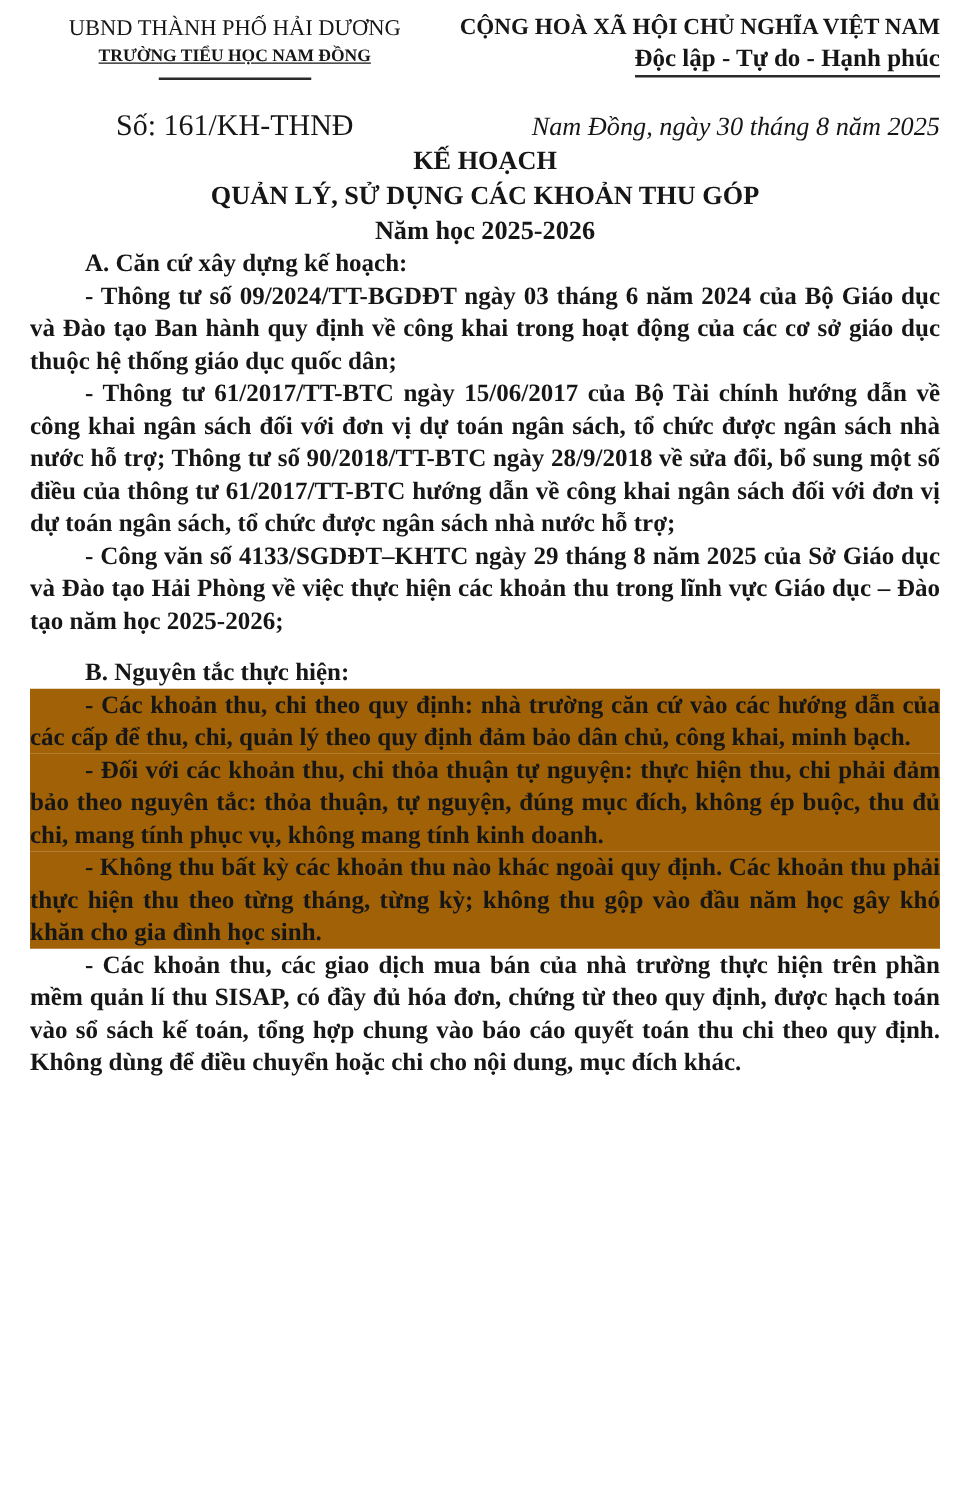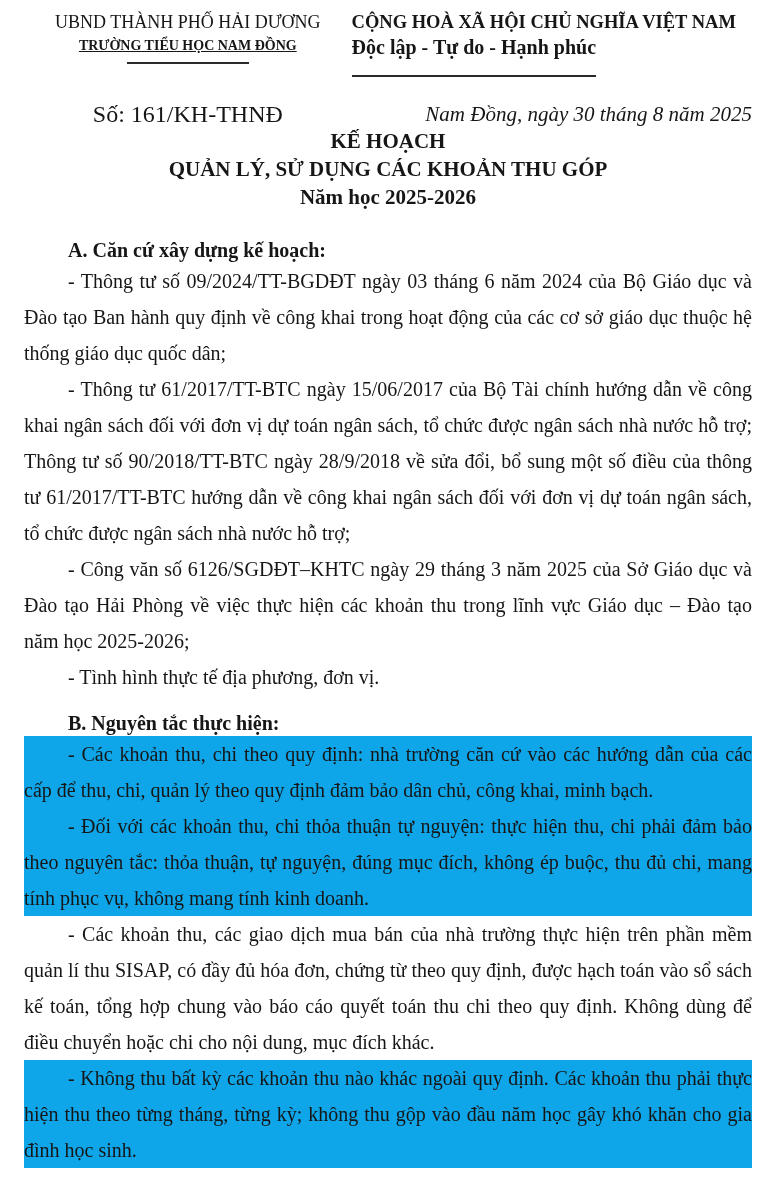--- a/index.html
+++ b/index.html
@@ -22,21 +22,21 @@
   .header-row {
     display: flex;
     align-items: flex-start;
   }
   .header-left {
     width: 45%;
     text-align: center;
   }
   .header-right {
     width: 55%;
-    text-align: left;
+    text-align: right;
   }
   .org-line1 {
     font-size: 18px;
     font-weight: 400;
     line-height: 24px;
     white-space: nowrap;
   }
   .org-line2 {
     font-size: 14px;
     font-weight: 700;
@@ -55,21 +55,21 @@
     font-weight: 700;
     line-height: 24px;
     white-space: nowrap;
   }
   .nat-line2 {
     display: inline-block;
     font-size: 20px;
     font-weight: 700;
     line-height: 26px;
     border-bottom: 2px solid #2a2a2a;
-    padding-bottom: 15px;
+    padding-bottom: 0;
     white-space: nowrap;
   }
   .doc-meta-row {
     display: flex;
     margin-top: 24px;
   }
   .doc-number {
     width: 45%;
     text-align: center;
     font-size: 24px;
@@ -94,31 +94,32 @@
     line-height: 28px;
   }
   
   .section-heading {
     font-size: 20px;
     font-weight: 700;
     line-height: 26px;
     text-indent: 44px;
     margin: 0;
   }
-  .section-heading.a { margin-top: 26px; }
+  .section-heading.a { }
   .section-heading.b { margin-top: 15px; }
   .para {
     font-size: 20px;
-    line-height: 36px;
+    line-height: 26px;
     text-align: justify;
     text-indent: 44px;
     margin: 0;
+    font-weight: bold;
   }
   .para[data-highlight="true"] {
-    background: #0ea5e9;
+    background: #a16207;
   }
 </style>
 </head>
 <body>
 
 <div class="page">
 
   <div class="header-row">
     <div class="header-left">
       <div class="org-line1">UBND THÀNH PHỐ HẢI DƯƠNG</div>
@@ -139,25 +140,24 @@
   <div class="title-block">
     <div class="title-line">KẾ HOẠCH</div>
     <div class="title-line">QUẢN LÝ, SỬ DỤNG CÁC KHOẢN THU GÓP</div>
     <div class="title-line">Năm học 2025-2026</div>
   </div>
 
   <div>
     <p class="section-heading a">A. Căn cứ xây dựng kế hoạch:</p>
     <p class="para" data-highlight="false">- Thông tư số 09/2024/TT-BGDĐT ngày 03 tháng 6 năm 2024 của Bộ Giáo dục và Đào tạo Ban hành quy định về công khai trong hoạt động của các cơ sở giáo dục thuộc hệ thống giáo dục quốc dân;</p>
     <p class="para" data-highlight="false">- Thông tư 61/2017/TT-BTC ngày 15/06/2017 của Bộ Tài chính hướng dẫn về công khai ngân sách đối với đơn vị dự toán ngân sách, tổ chức được ngân sách nhà nước hỗ trợ; Thông tư số 90/2018/TT-BTC ngày 28/9/2018 về sửa đổi, bổ sung một số điều của thông tư 61/2017/TT-BTC hướng dẫn về công khai ngân sách đối với đơn vị dự toán ngân sách, tổ chức được ngân sách nhà nước hỗ trợ;</p>
-    <p class="para" data-highlight="false">- Công văn số 6126/SGDĐT–KHTC ngày 29 tháng 3 năm 2025 của Sở Giáo dục và Đào tạo Hải Phòng về việc thực hiện các khoản thu trong lĩnh vực Giáo dục – Đào tạo năm học 2025-2026;</p>
-    <p class="para" data-highlight="false">- Tình hình thực tế địa phương, đơn vị.</p>
+    <p class="para" data-highlight="false">- Công văn số 4133/SGDĐT–KHTC ngày 29 tháng 8 năm 2025 của Sở Giáo dục và Đào tạo Hải Phòng về việc thực hiện các khoản thu trong lĩnh vực Giáo dục – Đào tạo năm học 2025-2026;</p>
   </div>
 
   <div>
     <p class="section-heading b">B. Nguyên tắc thực hiện:</p>
     <p class="para" data-highlight="true">- Các khoản thu, chi theo quy định: nhà trường căn cứ vào các hướng dẫn của các cấp để thu, chi, quản lý theo quy định đảm bảo dân chủ, công khai, minh bạch.</p>
     <p class="para" data-highlight="true">- Đối với các khoản thu, chi thỏa thuận tự nguyện: thực hiện thu, chi phải đảm bảo theo nguyên tắc: thỏa thuận, tự nguyện, đúng mục đích, không ép buộc, thu đủ chi, mang tính phục vụ, không mang tính kinh doanh.</p>
+    <p class="para" data-highlight="true">- Không thu bất kỳ các khoản thu nào khác ngoài quy định. Các khoản thu phải thực hiện thu theo từng tháng, từng kỳ; không thu gộp vào đầu năm học gây khó khăn cho gia đình học sinh.</p>
     <p class="para" data-highlight="false">- Các khoản thu, các giao dịch mua bán của nhà trường thực hiện trên phần mềm quản lí thu SISAP, có đầy đủ hóa đơn, chứng từ theo quy định, được hạch toán vào sổ sách kế toán, tổng hợp chung vào báo cáo quyết toán thu chi theo quy định. Không dùng để điều chuyển hoặc chi cho nội dung, mục đích khác.</p>
-    <p class="para" data-highlight="true">- Không thu bất kỳ các khoản thu nào khác ngoài quy định. Các khoản thu phải thực hiện thu theo từng tháng, từng kỳ; không thu gộp vào đầu năm học gây khó khăn cho gia đình học sinh.</p>
   </div>
 
 </div>
 
 </body></html>

